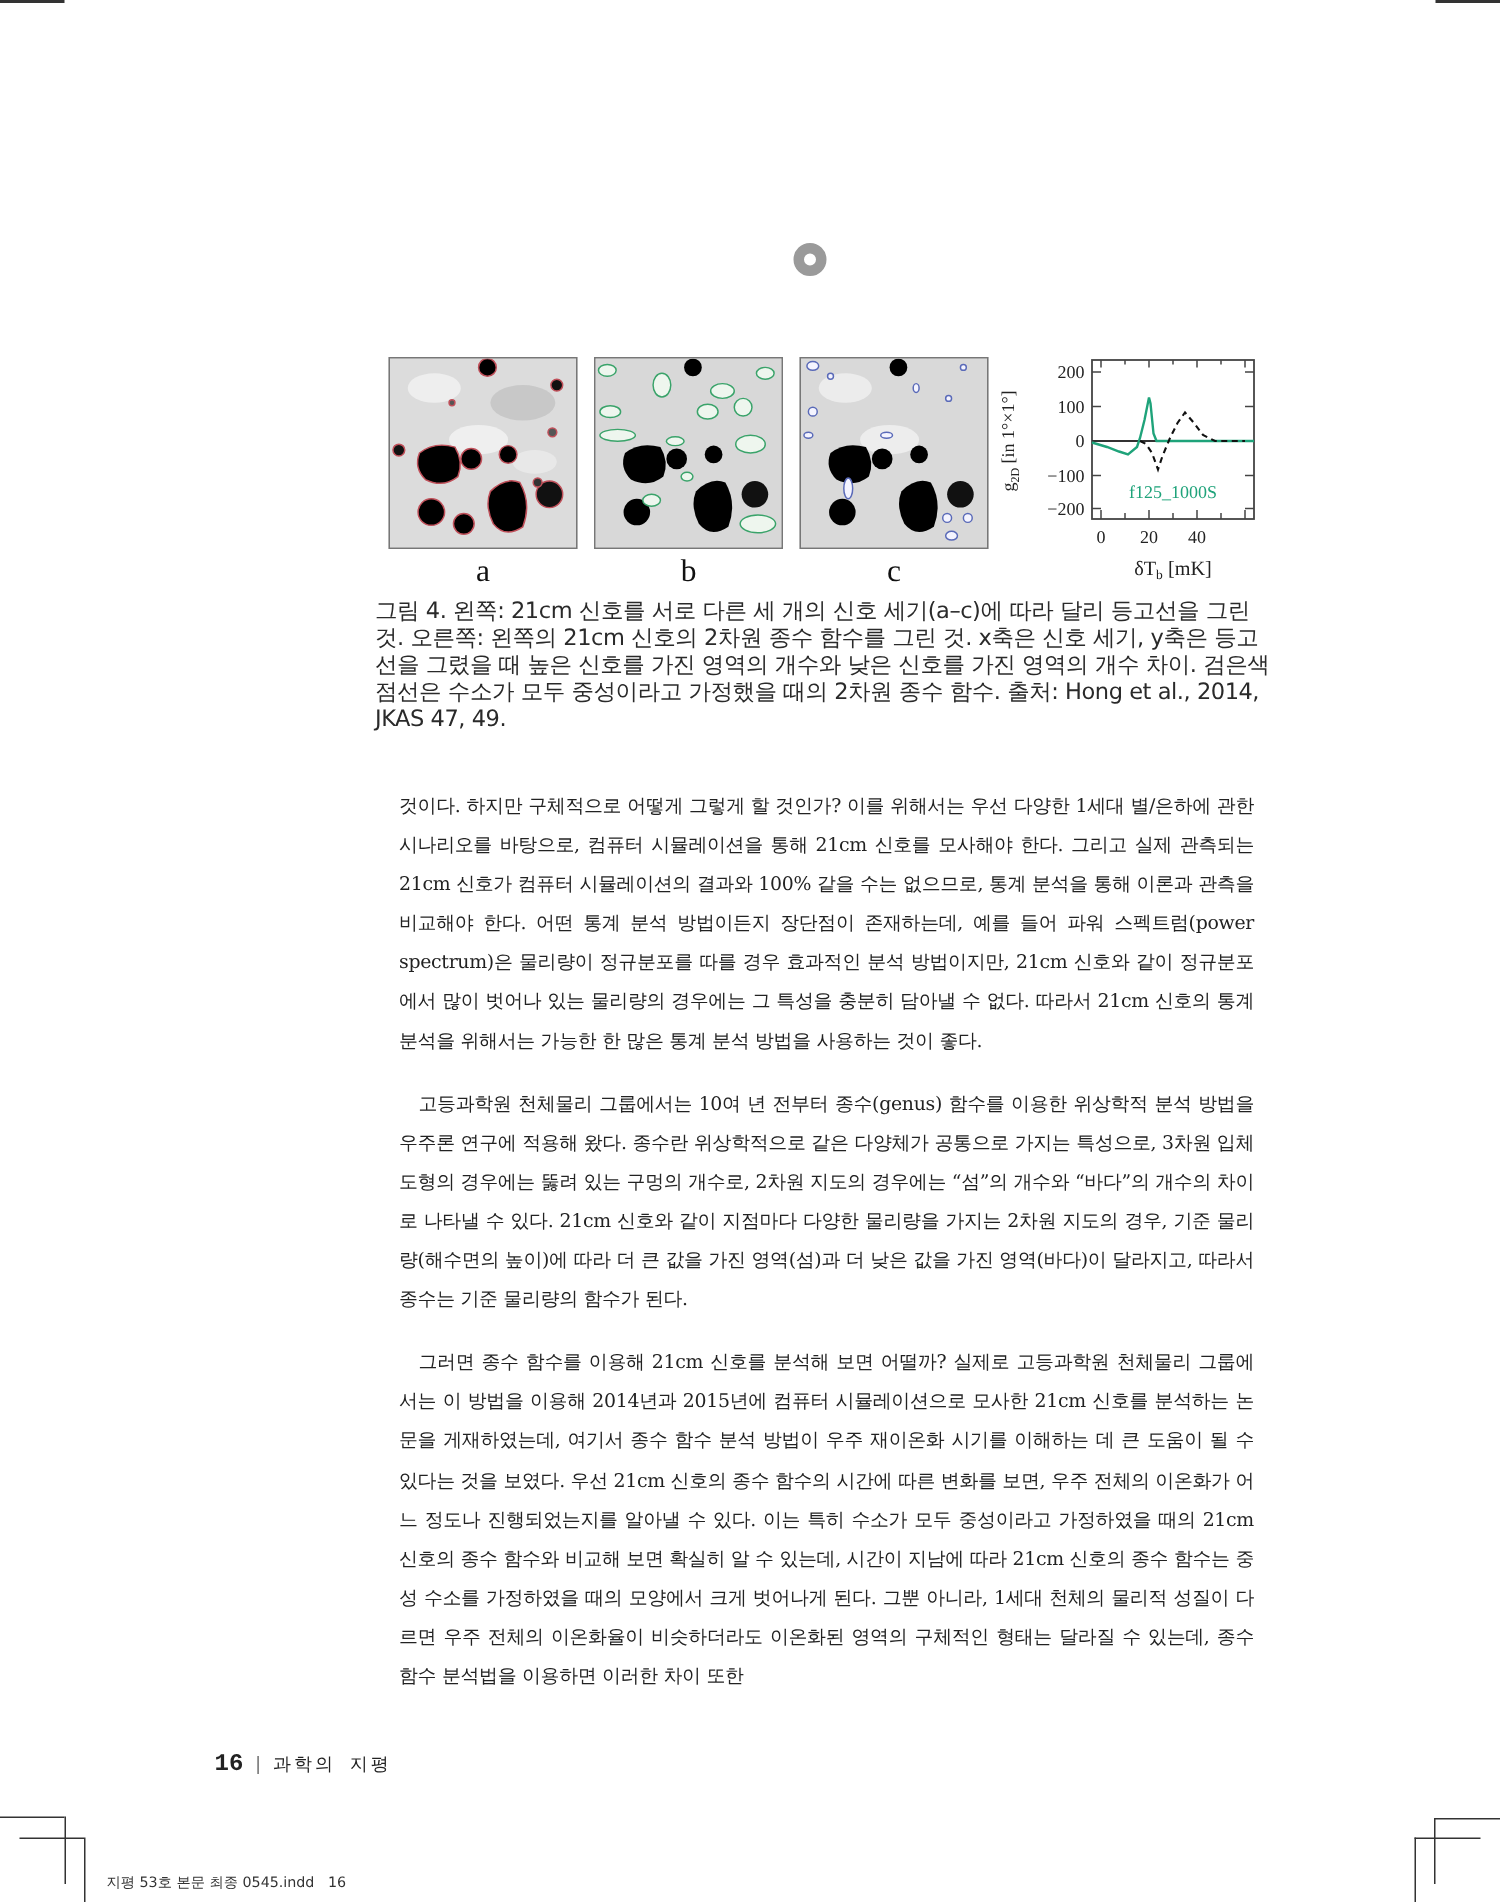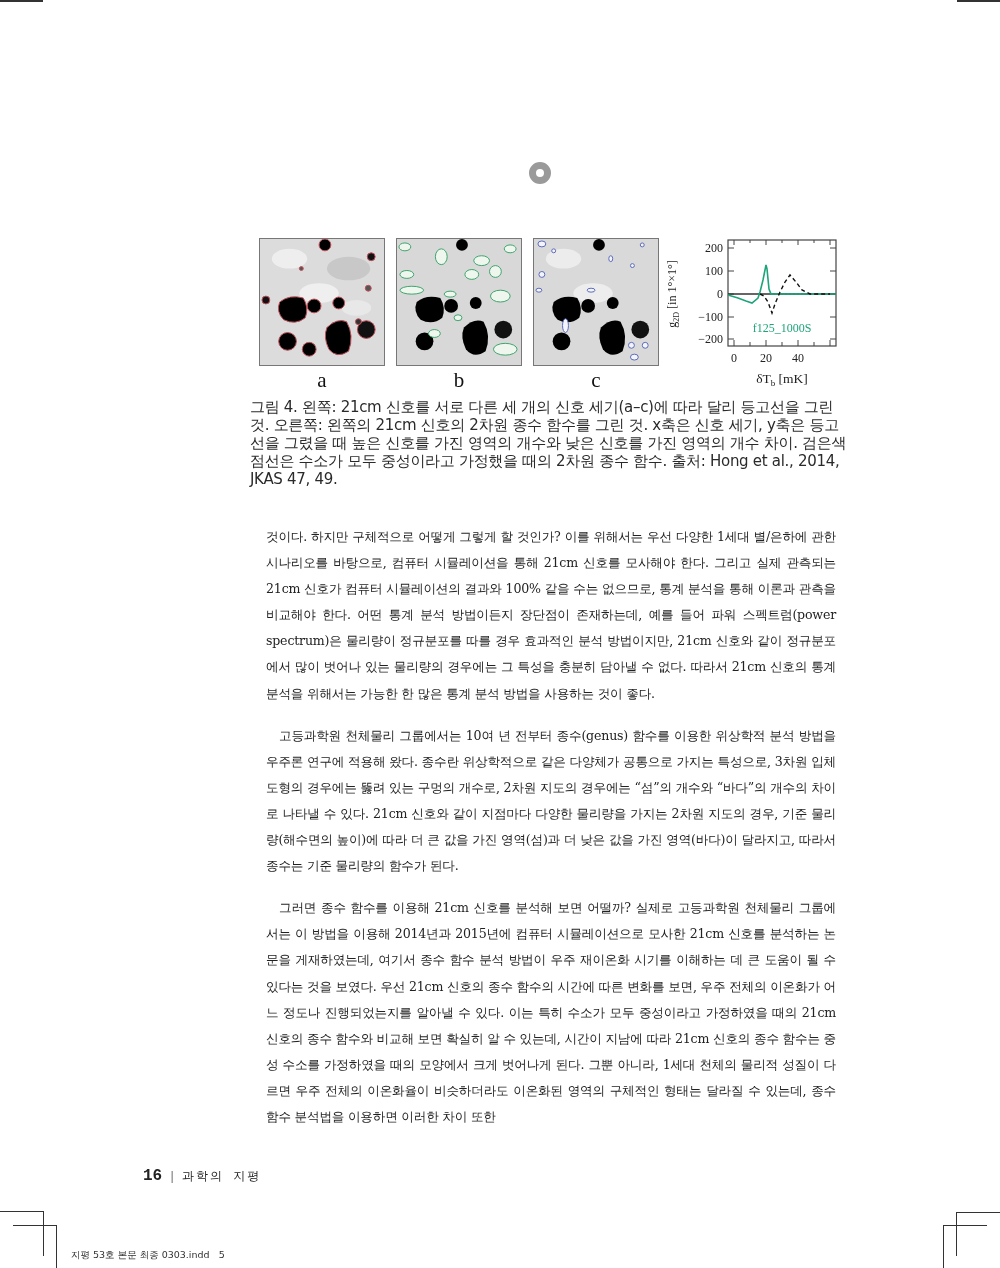--- a/index.html
+++ b/index.html
@@ -219,14 +219,14 @@
 <div class="body-text">
   <p>것이다. 하지만 구체적으로 어떻게 그렇게 할 것인가? 이를 위해서는 우선 다양한 1세대 별/은하에 관한 시나리오를 바탕으로, 컴퓨터 시뮬레이션을 통해 21cm 신호를 모사해야 한다. 그리고 실제 관측되는 21cm 신호가 컴퓨터 시뮬레이션의 결과와 100% 같을 수는 없으므로, 통계 분석을 통해 이론과 관측을 비교해야 한다. 어떤 통계 분석 방법이든지 장단점이 존재하는데, 예를 들어 파워 스펙트럼(power spectrum)은 물리량이 정규분포를 따를 경우 효과적인 분석 방법이지만, 21cm 신호와 같이 정규분포에서 많이 벗어나 있는 물리량의 경우에는 그 특성을 충분히 담아낼 수 없다. 따라서 21cm 신호의 통계 분석을 위해서는 가능한 한 많은 통계 분석 방법을 사용하는 것이 좋다.</p>
   <p class="indent">고등과학원 천체물리 그룹에서는 10여 년 전부터 종수(genus) 함수를 이용한 위상학적 분석 방법을 우주론 연구에 적용해 왔다. 종수란 위상학적으로 같은 다양체가 공통으로 가지는 특성으로, 3차원 입체도형의 경우에는 뚫려 있는 구멍의 개수로, 2차원 지도의 경우에는 “섬”의 개수와 “바다”의 개수의 차이로 나타낼 수 있다. 21cm 신호와 같이 지점마다 다양한 물리량을 가지는 2차원 지도의 경우, 기준 물리량(해수면의 높이)에 따라 더 큰 값을 가진 영역(섬)과 더 낮은 값을 가진 영역(바다)이 달라지고, 따라서 종수는 기준 물리량의 함수가 된다.</p>
   <p class="indent">그러면 종수 함수를 이용해 21cm 신호를 분석해 보면 어떨까? 실제로 고등과학원 천체물리 그룹에서는 이 방법을 이용해 2014년과 2015년에 컴퓨터 시뮬레이션으로 모사한 21cm 신호를 분석하는 논문을 게재하였는데, 여기서 종수 함수 분석 방법이 우주 재이온화 시기를 이해하는 데 큰 도움이 될 수 있다는 것을 보였다. 우선 21cm 신호의 종수 함수의 시간에 따른 변화를 보면, 우주 전체의 이온화가 어느 정도나 진행되었는지를 알아낼 수 있다. 이는 특히 수소가 모두 중성이라고 가정하였을 때의 21cm 신호의 종수 함수와 비교해 보면 확실히 알 수 있는데, 시간이 지남에 따라 21cm 신호의 종수 함수는 중성 수소를 가정하였을 때의 모양에서 크게 벗어나게 된다. 그뿐 아니라, 1세대 천체의 물리적 성질이 다르면 우주 전체의 이온화율이 비슷하더라도 이온화된 영역의 구체적인 형태는 달라질 수 있는데, 종수 함수 분석법을 이용하면 이러한 차이 또한</p>
 </div>
 
 <div class="folio">
   <span class="num">16</span><span class="sep">|</span><span class="title">과학의 지평</span>
 </div>
 
-<div class="slug-left" style="white-space:pre;">지평 53호 본문 최종 0303.indd   5</div>
+<div class="slug-left" style="white-space:pre;">지평 53호 본문 최종 0545.indd   16</div>
 <div class="slug-right" style="white-space:pre;margin-top:39px;">2016. 5. 3.   오전 11:17</div>
 
 </body></html>

